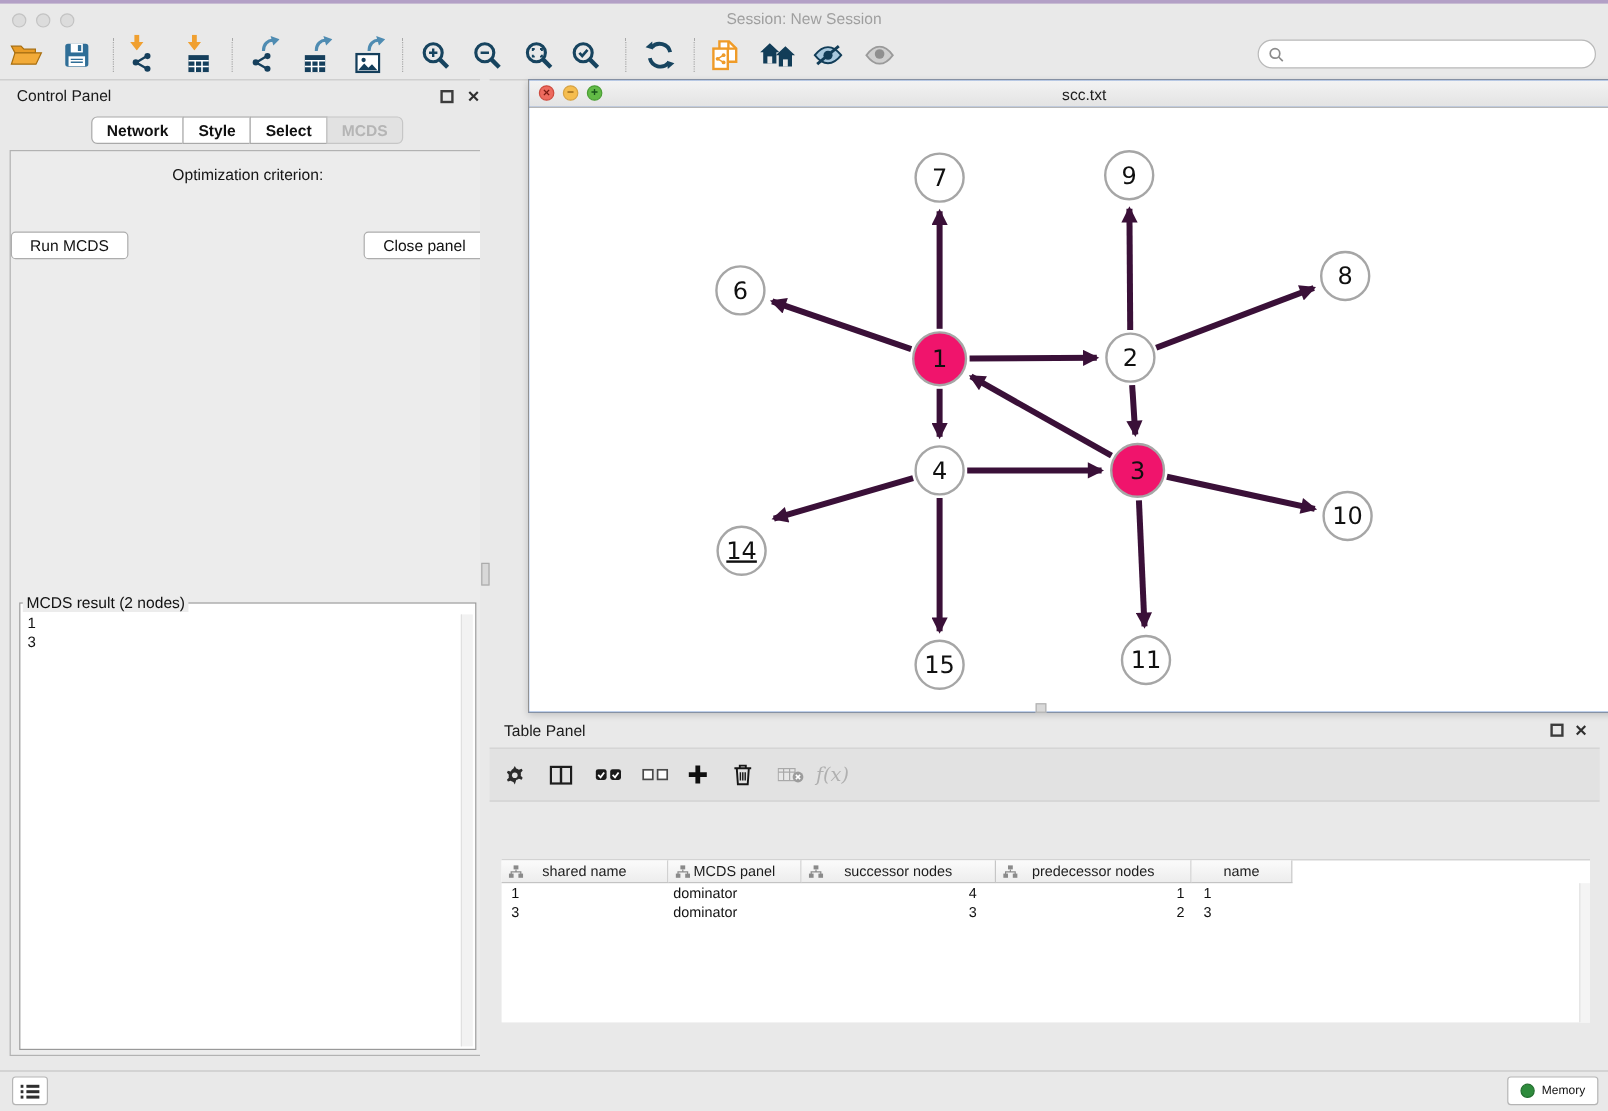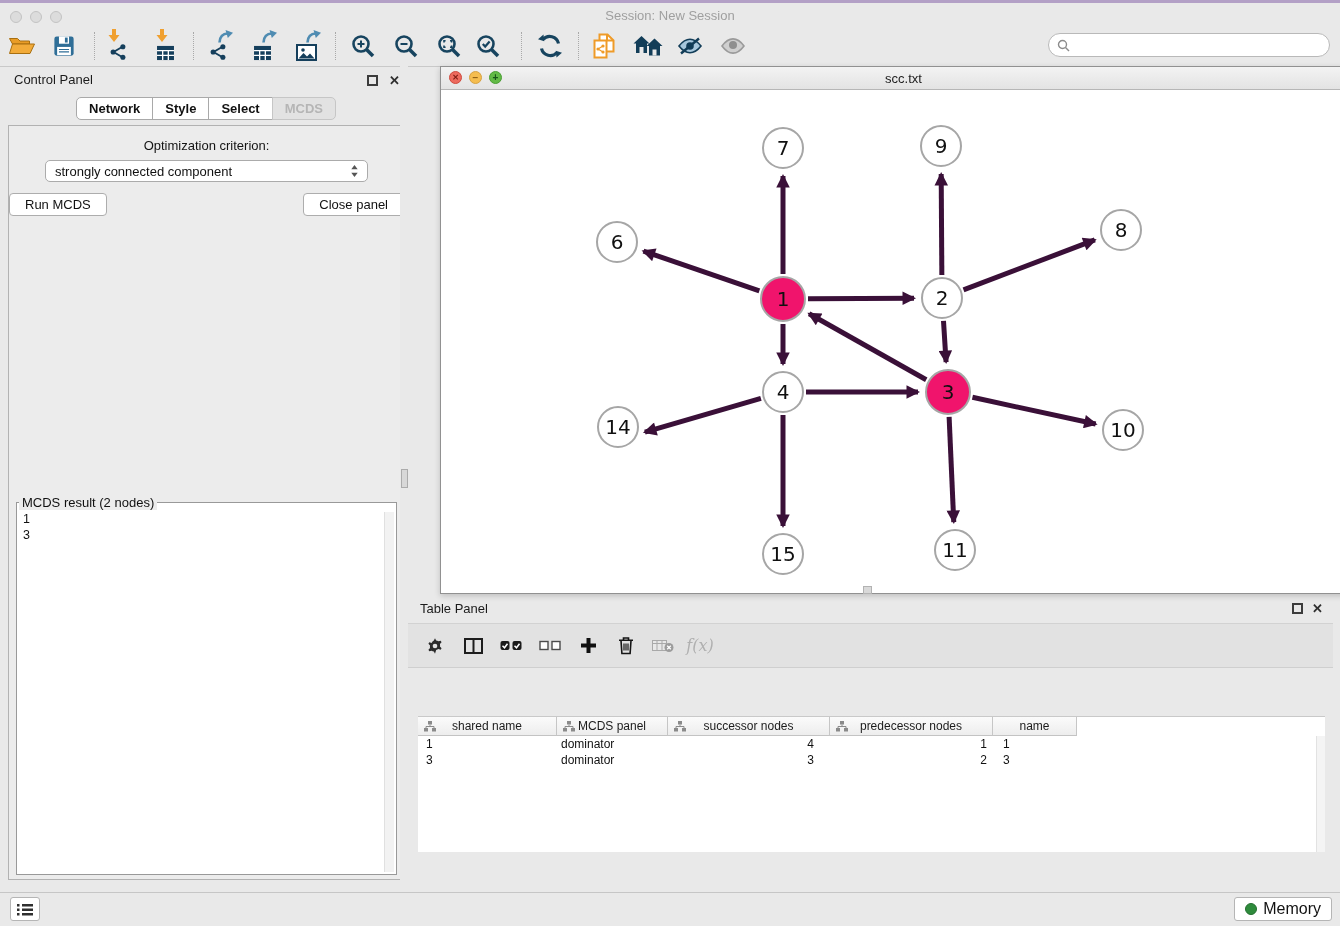--- a/index.html
+++ b/index.html
@@ -61,42 +61,42 @@
   .nw-canvas svg{position:absolute;left:0;top:0;}
   .gnode{position:absolute;box-sizing:border-box;border:2px solid #a6a6a6;border-radius:50%;background:#fff;
          display:flex;align-items:center;justify-content:center;font-size:20px;color:#101010;
          font-family:"DejaVu Sans",sans-serif;}
   .gnode.sel{background:#F0146C;}
   .hsplit-handle{position:absolute;left:863px;top:586px;width:9px;height:8px;background:#d9d9d9;border:1px solid #b2b2b2;box-sizing:border-box;}
   
   .tpanel{position:absolute;left:408px;top:595px;width:925px;height:295px;}
   .tp-toolbar{position:absolute;top:28px;left:0;right:0;height:43px;background:#e2e2e2;
               border-top:1px solid #d2d2d2;border-bottom:1px solid #cfcfcf;}
-  .tslot{position:absolute;top:0;height:43px;width:30px;display:flex;align-items:center;justify-content:center;}
+  .tslot{position:absolute;top:0;height:43px;width:30px;display:flex;align-items:center;justify-content:flex-start;}
   .fx{font-family:"DejaVu Serif",serif;font-style:italic;font-size:16px;color:#b0b0b0;}
   .tp-table{position:absolute;left:10px;top:81px;right:8px;bottom:38px;background:#fff;border-top:1px solid #c9c9c9;margin-top:40px;}
   .thead{display:flex;height:19px;}
   .th{position:relative;box-sizing:border-box;border-right:1px solid #c6c6c6;border-bottom:1px solid #c3c3c3;
       background:linear-gradient(#fbfbfb,#ededed);display:flex;align-items:center;justify-content:center;
       font-size:12px;color:#1c1c1c;}
   .th svg{position:absolute;left:6px;}
   .w0{width:139px}.w1{width:111px}.w2{width:162px}.w3{width:163px}.w4{width:84px}
   .trow{display:flex;height:16px;}
   .td{box-sizing:border-box;font-size:12px;color:#111;display:flex;align-items:center;}
   .a0{padding-left:8px}.a1{padding-left:4px}.a2{justify-content:flex-end;padding-right:16px}
   .a3{justify-content:flex-end;padding-right:6px}.a4{padding-left:10px}
   .tscroll{position:absolute;right:0;top:19px;bottom:0;width:8px;background:#f4f4f4;border-left:1px solid #e2e2e2;}
   .tp-tabs{position:absolute;bottom:6px;left:0;right:0;display:flex;justify-content:center;}
   .tp-tabs .seg.dim{background:#d3d3d3;color:#9b9b9b;border-color:#bdbdbd;}
   
   .statusbar{position:absolute;left:0;right:0;bottom:0;height:33px;background:#e9e9e9;border-top:1px solid #c6c6c6;}
   .sbtn{position:absolute;top:4px;height:24px;background:#fff;border:1px solid #b5b5b5;border-radius:3px;
         display:flex;align-items:center;justify-content:center;box-sizing:border-box;}
   .memdot{width:12px;height:12px;border-radius:50%;background:#2e8b3c;border:1px solid #247030;box-sizing:border-box;margin-right:6px;}
-  .memlabel{font-size:16px;color:#111;}
+  .memlabel{font-size:10px;color:#111;}
 </style>
 </head>
 <body>
 
 <div class="titlebar">
   <div class="tl" style="left:10px"></div>
   <div class="tl" style="left:30px"></div>
   <div class="tl" style="left:50px"></div>
   <div class="apptitle">Session: New Session</div>
 </div>
@@ -263,26 +263,20 @@
     <div class="close-btn" style="right:12px;top:8px">✕</div>
   </div>
   <div class="cp-tabs">
       <div class="seg">Network</div>
       <div class="seg">Style</div>
       <div class="seg">Select</div>
       <div class="seg dim">MCDS</div>
     </div>
   <div class="cp-box">
     <div class="opt-label">Optimization criterion:</div>
-    <div class="selectbox">
-      <span>strongly connected component</span>
-      <svg width="9" height="12" viewBox="0 0 9 12">
-          <path d="M4.5 0l3.2 4.2H1.3zM4.5 12L1.3 7.8h6.4z" fill="#555"></path>
-        </svg>
-    </div>
     <div class="btnrow">
       <div class="pbtn">Run MCDS</div>
       <div class="pbtn">Close panel</div>
     </div>
     <fieldset class="resultset">
       <legend>MCDS result (2 nodes)</legend>
       <pre class="result-pre">1
 3</pre>
       <div class="rscroll"></div>
     </fieldset>
@@ -323,21 +317,21 @@
       </svg>
     <div id="node-layer" class="abs" style="inset:0">
         <div class="gnode" style="width: 42px; height: 42px; left: 321px; top: 37px;">7</div>
         <div class="gnode" style="width: 42px; height: 42px; left: 479px; top: 35px;">9</div>
         <div class="gnode" style="width: 42px; height: 42px; left: 155px; top: 131px;">6</div>
         <div class="gnode" style="width: 42px; height: 42px; left: 659px; top: 119px;">8</div>
         <div class="gnode sel" style="width: 46px; height: 46px; left: 319px; top: 186px;">1</div>
         <div class="gnode" style="width: 42px; height: 42px; left: 480px; top: 187px;">2</div>
         <div class="gnode" style="width: 42px; height: 42px; left: 321px; top: 281px;">4</div>
         <div class="gnode sel" style="width: 46px; height: 46px; left: 484px; top: 279px;">3</div>
-        <div class="gnode" style="width: 42px; height: 42px; left: 156px; top: 316px;">14</div>
+        <div class="gnode" style="width: 42px; height: 42px; left: 156px; top: 348px; text-decoration: underline;">14</div>
         <div class="gnode" style="width: 42px; height: 42px; left: 661px; top: 319px;">10</div>
         <div class="gnode" style="width: 42px; height: 42px; left: 321px; top: 443px;">15</div>
         <div class="gnode" style="width: 42px; height: 42px; left: 493px; top: 439px;">11</div>
       </div>
   </div>
 </div>
 <div class="hsplit-handle"></div>
 
 <div class="tpanel">
   <div class="phead">

